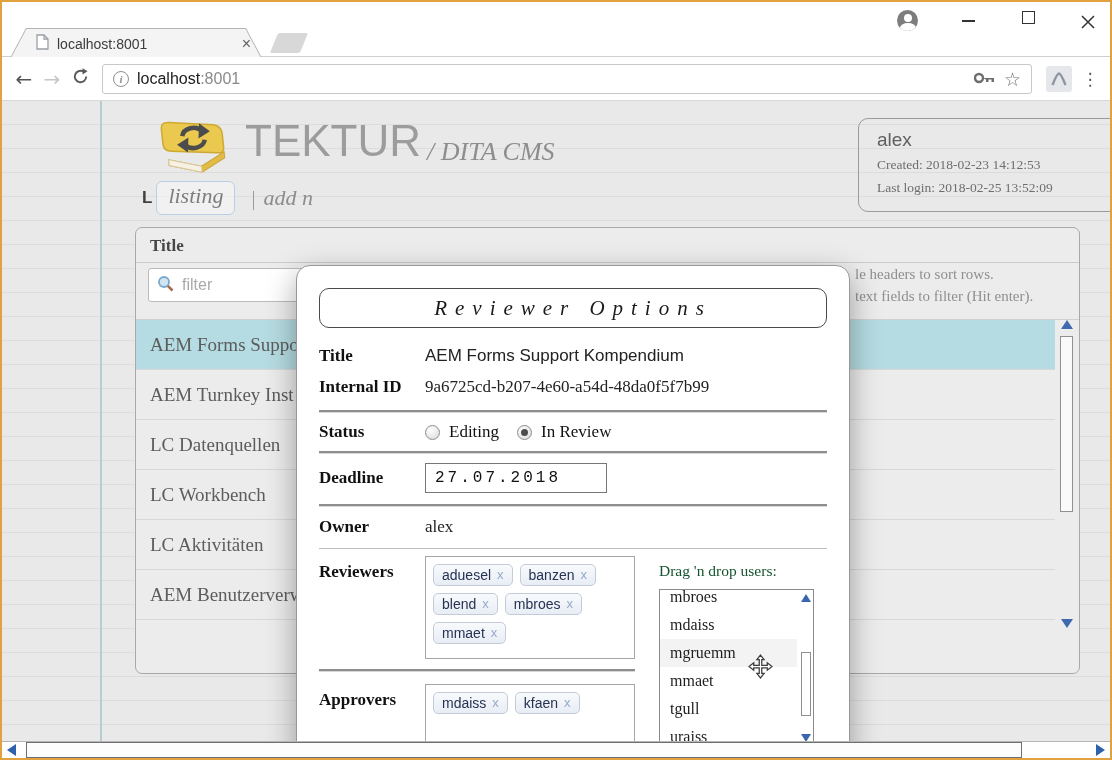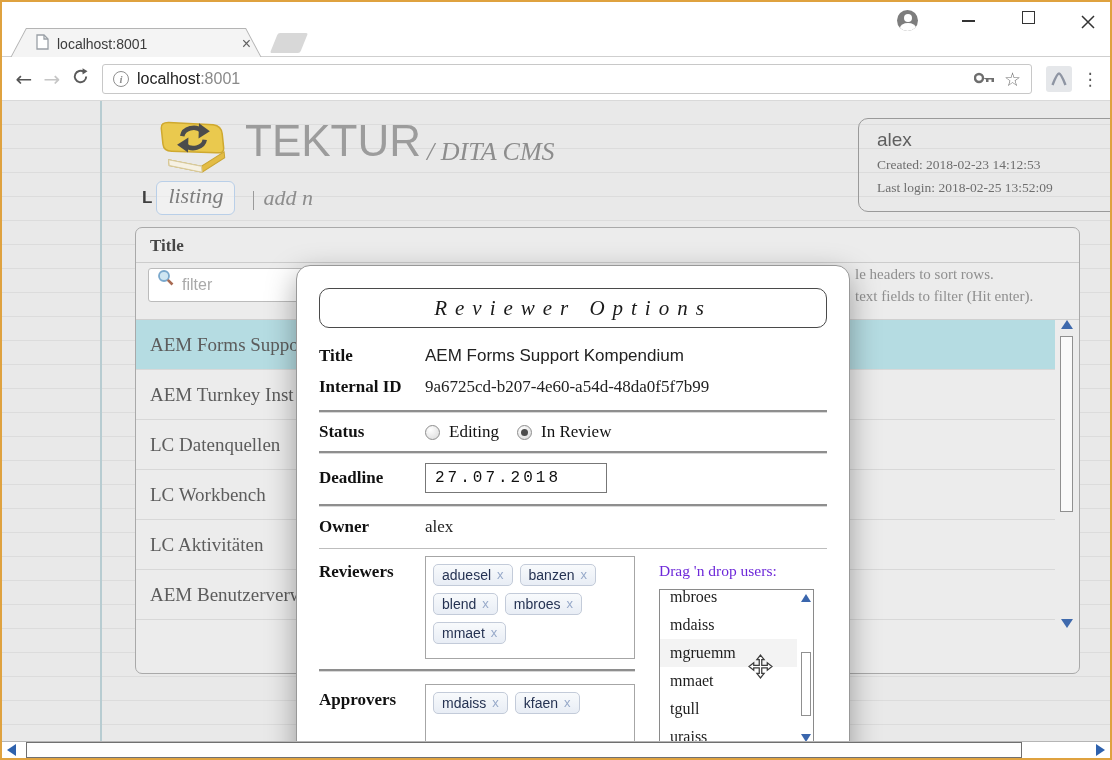--- a/index.html
+++ b/index.html
@@ -66,21 +66,21 @@
   .user-panel { position: absolute; right: -14px; top: 17px; width: 266px; height: 94px;
                 border: 1px solid #9a9a9a; border-radius: 10px; padding: 10px 0 0 18px; }
   .user-name { font-size: 19px; color: #5f5f5f; margin-bottom: 6px; }
   .user-line { font: 13.5px "Liberation Serif", serif; color: #6e6e6e; margin-bottom: 7px; }
 
   .listing-table { position: absolute; left: 133px; top: 126px; width: 945px; height: 447px;
                    background: #ececec; border: 1px solid #a9a9a9; border-radius: 7px; }
   .t-header { position: absolute; left: 14px; top: 8px; font: bold 17px "Liberation Serif", serif; color: #474747; }
   .t-headline { position: absolute; left: 0; right: 0; top: 34px; height: 1px; background: #cccccc; }
   .filter-box { position: absolute; left: 12px; top: 40px; width: 292px; height: 34px; background: #fff;
-                border: 1px solid #bbb; border-radius: 3px; display: flex; padding: 0 8px; gap: 8px; }
+                border: 1px solid #bbb; border-radius: 3px; display: flex; align-items: center; padding: 0 8px; gap: 8px; }
   .filter-input { border: none; outline: none; flex: 1; font-size: 16px; color: #333; background: transparent; }
   .filter-input::placeholder { color: #a9a9a9; }
   .help-lines { position: absolute; left: 719px; top: 35px; font: 15px "Liberation Serif", serif; color: #8f8f8f; line-height: 22px; }
   .t-rows { position: absolute; left: 0; right: 0; top: 91px; border-top: 1px solid #d0d0d0; }
   .t-row { height: 50px; width: 919px; border-bottom: 1px solid #d8d8d8; display: flex; align-items: center; cursor: pointer; }
   .t-row.selected { background: #b5dce2; }
   .t-row-title { font: 19px "Liberation Serif", serif; color: #5c5c5c; margin-left: 14px; white-space: nowrap; }
   .tbl-vscroll { position: absolute; top: 92px; right: 3px; width: 17px; height: 308px; }
   .tri-up { width: 0; height: 0; border-left: 6px solid transparent; border-right: 6px solid transparent;
             border-bottom: 9px solid #3f6aad; position: absolute; left: 2px; top: 0; }
@@ -109,21 +109,21 @@
   .radio.checked::after { content: ""; position: absolute; inset: 3px; border-radius: 50%; background: #4d4d4d; }
   .radio-label { font-size: 17px; color: #111; margin-left: 9px; }
   .deadline-input { width: 182px; height: 30px; border: 1px solid #777; padding: 8px 9px;
                     font: 16px "Liberation Mono", monospace; letter-spacing: 3px; color: #111; }
   .chipbox { width: 210px; border: 1px solid #a6a6a6; padding: 7px; display: flex; flex-wrap: wrap;
              gap: 7px; align-content: flex-start; font-family: "Liberation Sans", sans-serif; background: #fff; }
   .chip { background: linear-gradient(#f8fafc, #e8edf5); border: 1px solid #c3cbd9; border-radius: 5px;
           padding: 2px 8px 3px; font-size: 14px; color: #253252; display: inline-flex; align-items: center; height: 22px; }
   .chip-x { color: #97a9c9; margin-left: 6px; font-size: 13px; cursor: pointer; }
   .dd-col { position: absolute; left: 362px; top: 296px; width: 155px; }
-  .dd-label { font-size: 15.5px; color: #6d28d9; }
+  .dd-label { font-size: 15.5px; color: #14532d; }
   .dd-list { margin-top: 9px; position: relative; height: 158px; border: 1px solid #8a8a8a;
              overflow: hidden; background: #fff; }
   .dd-items { margin-top: -7px; }
   .dd-item { height: 28px; line-height: 28px; padding-left: 10px; margin-right: 16px;
              font-size: 16px; color: #1d1d1d; cursor: grab; }
   .dd-item.hover { background: #f3f3f3; }
   .dd-scroll { position: absolute; right: 0; top: 0; bottom: 0; width: 16px; }
   .dd-up { width: 0; height: 0; border-left: 5.5px solid transparent; border-right: 5.5px solid transparent;
            border-bottom: 8px solid #3a66ad; position: absolute; right: 2px; top: 4px; }
   .dd-down { width: 0; height: 0; border-left: 5.5px solid transparent; border-right: 5.5px solid transparent;

